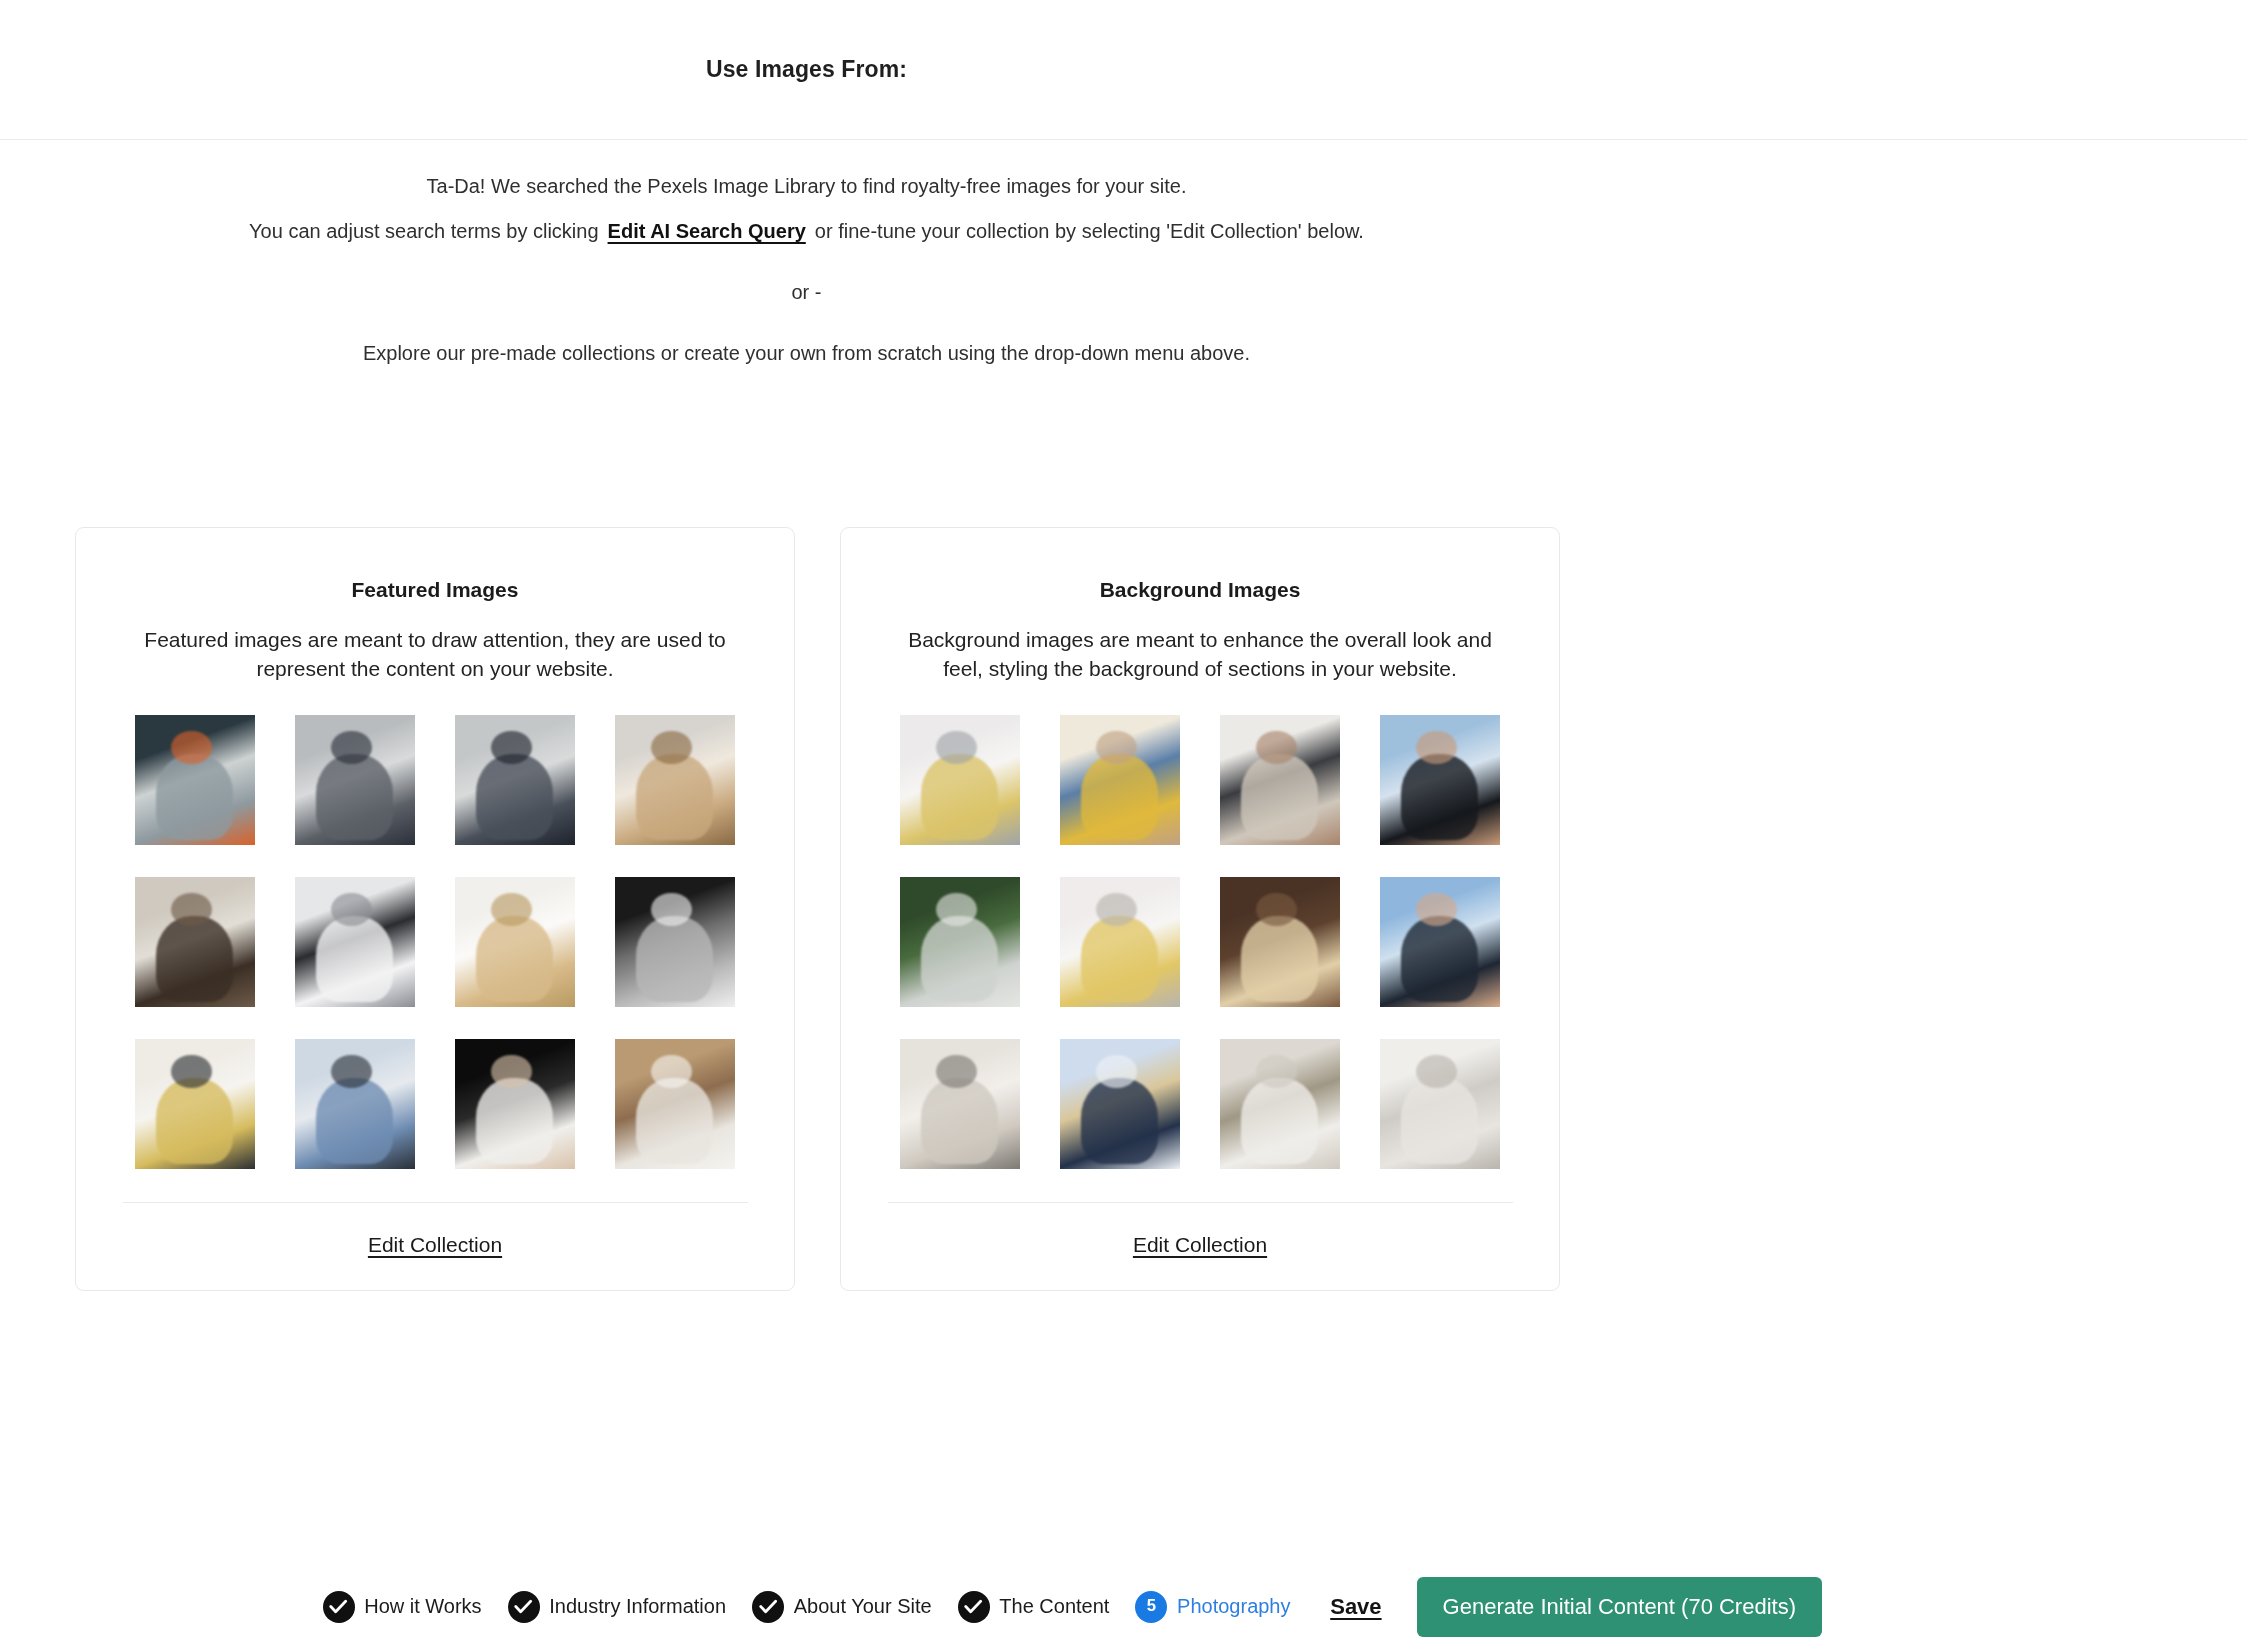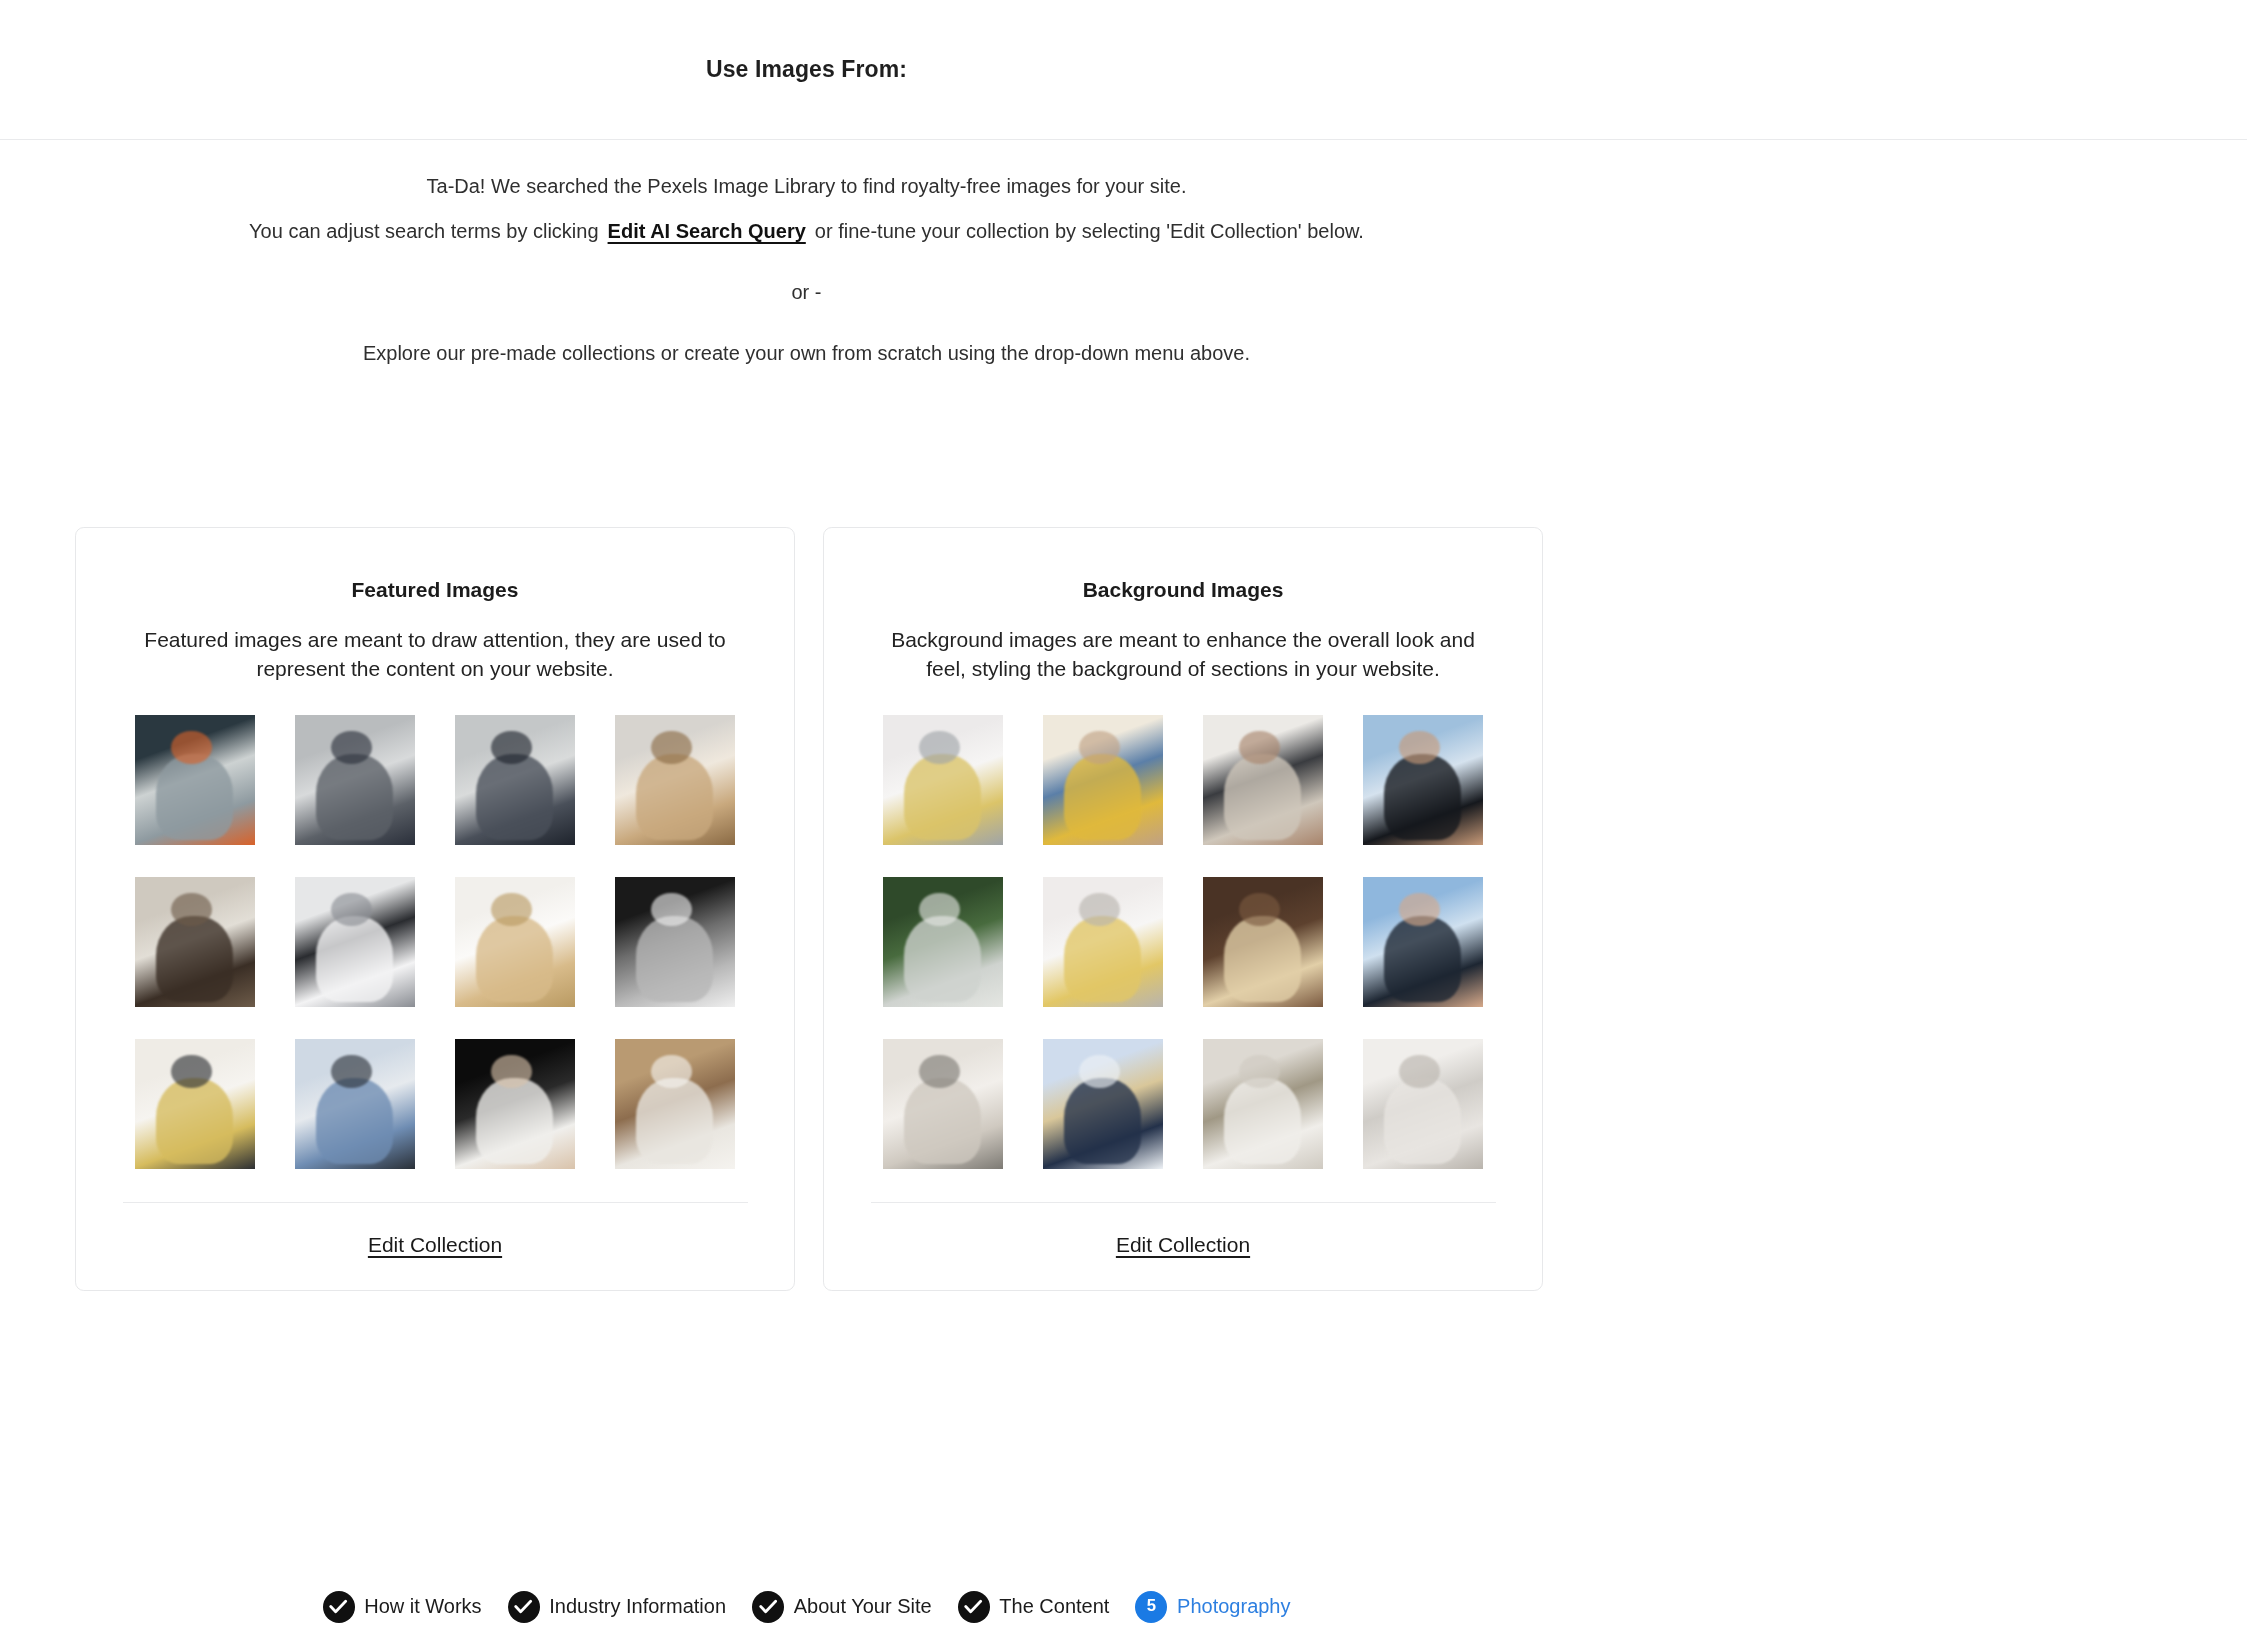--- a/index.html
+++ b/index.html
@@ -111,21 +111,21 @@
   .card {
     position: absolute;
     top: 527px;
     width: 720px;
     height: 764px;
     background: #ffffff;
     border: 1.3px solid #e7e8ea;
     border-radius: 8.8px;
   }
   #card-featured   { left: 75px; }
-  #card-background { left: 823px; }
+  #card-background { left: 840px; }
 
   .card-title {
     margin-top: 50px;
     text-align: center;
     font-size: 21px;
     font-weight: bold;
     color: #1b1b1b;
   }
   .card-desc {
     margin: 23px auto 0;
@@ -478,16 +478,20 @@
           </div>
           <span class="step-label">The Content</span>
         </div>
         <div class="step">
           <div class="step-badge current">
             <span class="num">5</span>
           </div>
           <span class="step-label current">Photography</span>
         </div>
       </div>
+    <div class="footer-actions">
+      <span class="save-link">Save</span>
+      <button class="generate-btn">Generate Initial Content (70 Credits)</button>
+    </div>
   </div>
 
 </div>
 
 
 </body></html>

